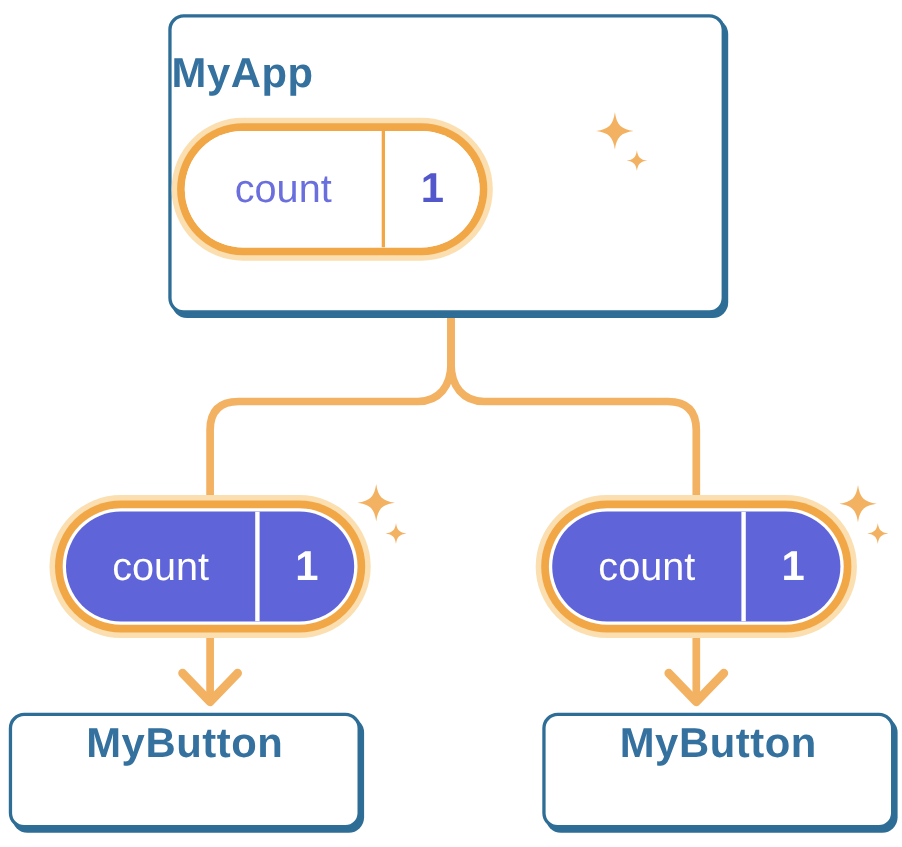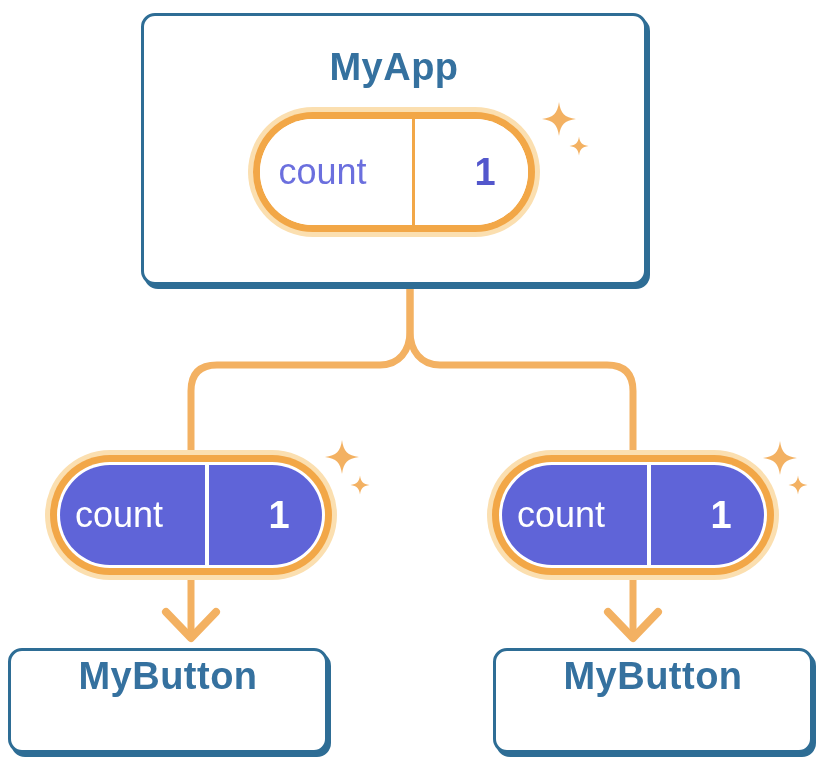--- a/index.html
+++ b/index.html
@@ -20,41 +20,41 @@
   }
   svg.layer{position:absolute;left:0;top:0;width:820px;height:770px;pointer-events:none;}
   .layer-lines{z-index:1;}
   .layer-sparkles{z-index:3;}
 
   .card{
     position:absolute;background:#fff;border:3px solid var(--blue-border);
     border-radius:14px;box-shadow:3px 4px 0 var(--blue-border);
     box-sizing:border-box;z-index:2;
   }
-  .card-root{left:141px;top:13px;width:506px;height:272px;
-    display:flex;flex-direction:column;align-items:center;}
+  .card-root{left:153px;top:13px;width:506px;height:272px;
+    display:flex;flex-direction:column;}
   .card-title{
     margin-top:26px;font-size:38px;font-weight:600;color:var(--blue-text);
     line-height:1.35;letter-spacing:.5px;
   }
   .card-child{
     display:flex;align-items:flex-start;justify-content:center;
     width:320px;height:105px;
   }
   .card-child .card-title{margin-top:0;}
   .card-child-left{left:8px;top:648px;}
   .card-child-right{left:493px;top:648px;}
 
   
   .pill{position:absolute;z-index:2;width:292px;height:130px;box-sizing:border-box;
     background:var(--orange-glow);border-radius:999px;padding:5px;}
   .pill-in-card{position:relative;margin-top:14px;}
   .pill-ring{background:var(--orange-border);border-radius:999px;padding:7px;height:100%;box-sizing:border-box;}
   .pill-gap{background:#fff;border-radius:999px;padding:3px;height:100%;box-sizing:border-box;}
-  .pill-body{border-radius:999px;height:100%;box-sizing:border-box;display:flex;align-items:stretch;overflow:hidden;gap:27px;}
+  .pill-body{border-radius:999px;height:100%;box-sizing:border-box;display:flex;align-items:stretch;overflow:hidden;}
   .pill-key{flex:1;display:flex;align-items:center;justify-content:center;font-size:36px;font-weight:500;}
   .pill-val{width:86px;display:flex;align-items:center;justify-content:center;font-size:38px;font-weight:700;}
   .pill-divider{width:3px;}
 
   .pill-state .pill-gap{padding:0;}
   .pill-state .pill-body{background:#fff;}
   .pill-state .pill-key{color:var(--purple-text);}
   .pill-state .pill-val{color:var(--purple-value);}
   .pill-state .pill-divider{background:var(--orange-border);}
 

